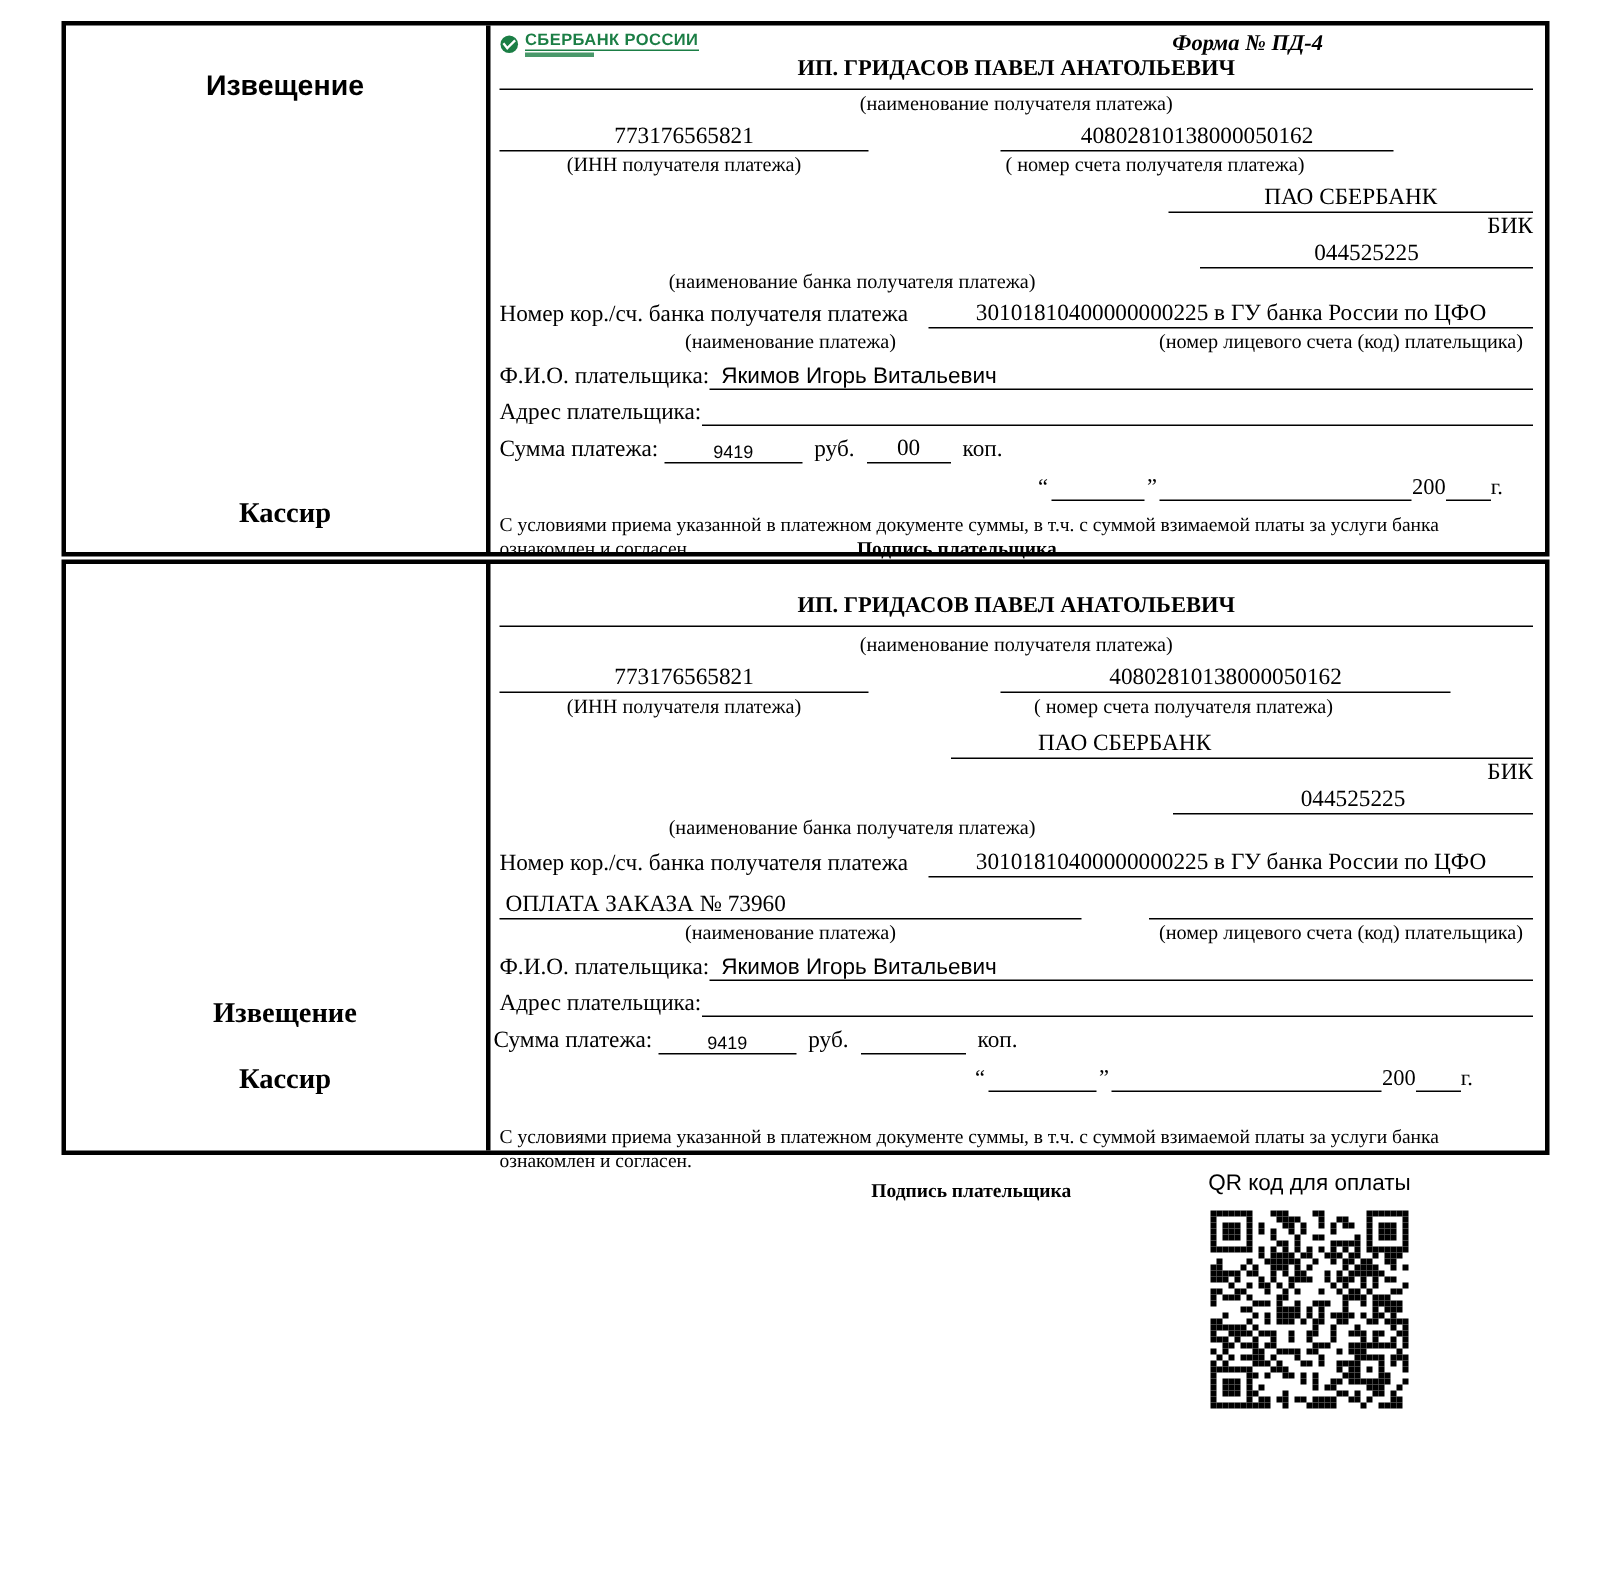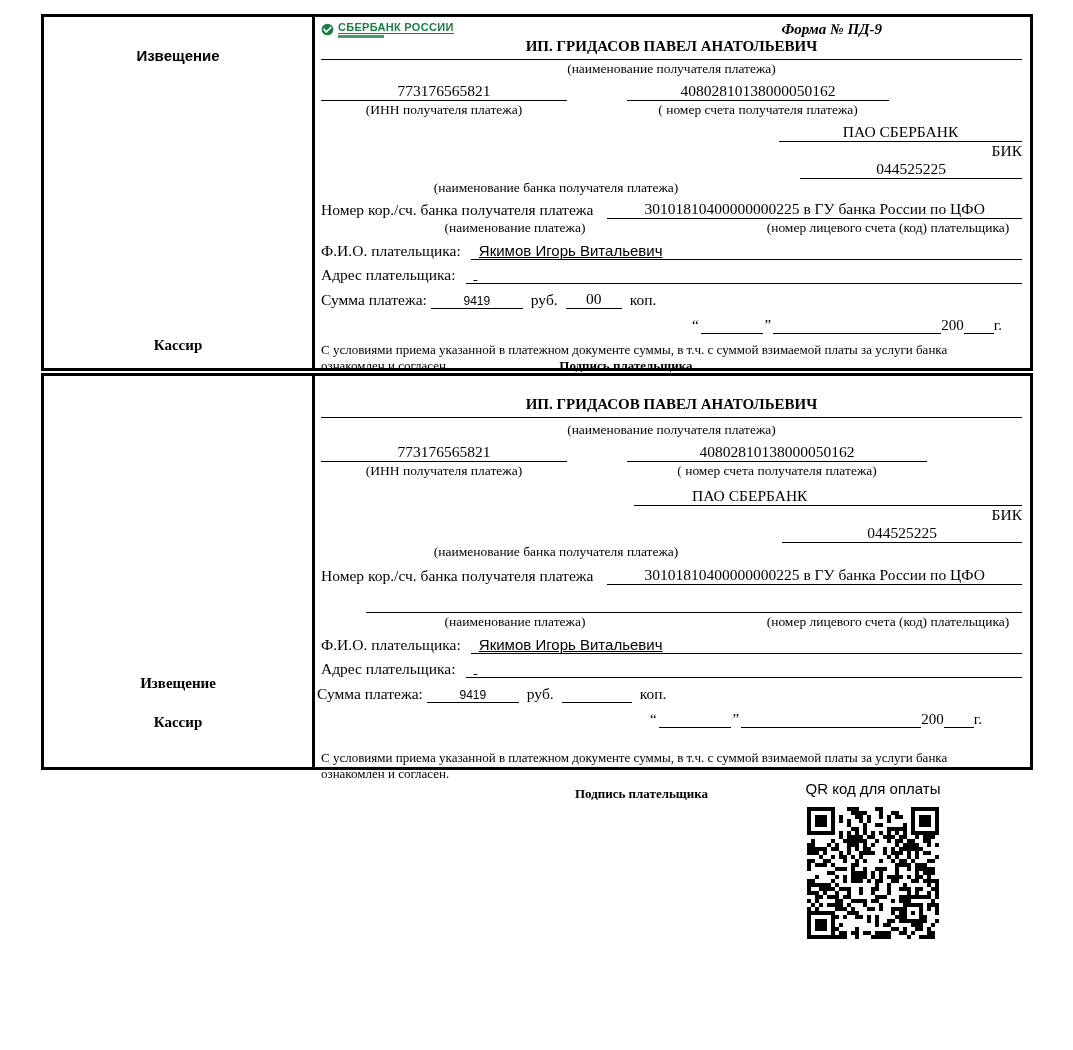--- a/index.html
+++ b/index.html
@@ -6,21 +6,21 @@
   html,body { width:1073px; height:1050px; background:#fff; position:relative;
               font-family:"Liberation Serif", serif; color:#000; }
   .sheet { position:absolute; inset:0; }
 
   .form-box { position:absolute; left:41px; width:992px; border:3px solid #000;
               display:flex; background:#fff; }
   #section1 { top:14px;  height:357px; }
   #section2 { top:373px; height:397px; }
 
   .stub { width:271px; border-right:3px solid #000; display:flex; flex-direction:column;
-          align-items:center; font-weight:bold; font-size:15px; }
+          align-items:center; font-weight:bold; font-size:19px;margin-left:12px; }
   .stub-top { margin-top:30px; font-family:"Liberation Sans", sans-serif; }
   .stub-bottom { margin-top:auto; margin-bottom:14px; }
   .stub-b2 { margin-bottom:22px; }
 
   .main { flex:1; padding:4px 8px 4px 6px; display:flex; flex-direction:column;
           font-size:15.5px; }
 
   .u { border-bottom:1.5px solid #000; }
   .cap { font-size:13.5px; }
   .sans { font-family:"Liberation Sans", sans-serif; }
@@ -29,21 +29,21 @@
   .logo { display:flex; align-items:center; gap:4px; color:#1b7e45; }
   .logo-text { font-family:"Liberation Sans", sans-serif; font-weight:bold; font-size:11px;
                border-bottom:1.5px solid #1b7e45; letter-spacing:.3px; }
   .logo-tag { width:46px; height:3px; background:#1b7e45; opacity:.8; margin-top:1px; }
   .forma { margin-left:auto; margin-right:140px; font-weight:bold; font-style:italic; font-size:15px; }
 
   .name-row { text-align:center; font-weight:bold; font-size:15px; border-bottom:1.5px solid #000;
               padding-bottom:4px; }
   .cap-center { text-align:center; margin-top:1px; }
 
-  .pair-row { display:flex; margin-top:5px; }
+  .pair-row { display:flex; margin-top:5px;gap:28px; }
   .blockA { width:246px; text-align:center; }
   .blockB { width:262px; margin-left:60px; text-align:center; }
   .cap-pair { display:flex; margin-top:1px; }
 
   .bank-row { display:flex; margin-top:5px; align-items:flex-end;flex-direction:column; }
   .bank-cap { width:470px; text-align:center; margin-top:1px; }
 
   .corr-row { display:flex; margin-top:4px; align-items:center; }
   .corr-label { white-space:nowrap; }
   .corr-val { flex:1; margin-left:14px; text-align:center; white-space:nowrap; }
@@ -52,21 +52,21 @@
   .purpose-val { width:388px; padding-left:4px; }
   .purpose-spacer { width:45px; }
   .purpose-empty { flex:1; height:20px; }
 
   .cap-row2 { display:flex; margin-top:1px; }
   .cap-purpose { width:388px; text-align:center; }
   .cap-code { flex:1; margin-left:45px; text-align:center; }
 
   .field-row { display:flex; margin-top:6px; align-items:flex-end; }
   .field-label { white-space:nowrap; }
-  .field-val { flex:1; margin-left:10px; padding-left:8px; font-size:15px;text-decoration:underline; }
+  .field-val { flex:1; padding-left:8px; font-size:15px; }
 
   .sum-row { display:flex; margin-top:6px; align-items:flex-end; }
   .sum-val { width:92px; text-align:center; font-size:12px; margin-left:4px; }
   .kop-val { width:56px; text-align:center; margin-left:8px; }
   .sum-unit { margin-left:8px; }
 
   .date-row { display:flex; justify-content:flex-end; margin-top:8px; align-items:flex-end;
               margin-right:20px; font-size:15px; }
   .dq { margin:0 2px; }
   .du1 { width:62px; } .du2 { width:168px; } .du3 { width:30px; }
@@ -102,21 +102,21 @@
         <div class="logo">
           <svg class="sber-icon" viewBox="0 0 20 20">
             <circle cx="10" cy="10" r="9" fill="#1b7e45"></circle>
             <path d="M4 9 l4 5 l8 -8" stroke="#fff" stroke-width="2.4" fill="none"></path>
           </svg>
           <div>
             <div class="logo-text">СБЕРБАНК РОССИИ</div>
             <div class="logo-tag"></div>
           </div>
         </div>
-        <div class="forma">Форма № ПД-9</div>
+        <div class="forma">Форма № ПД-4</div>
       </div>
       <div class="name-row">ИП. ГРИДАСОВ ПАВЕЛ АНАТОЛЬЕВИЧ</div>
       <div class="cap cap-center">(наименование получателя платежа)</div>
       <div class="pair-row">
         <div class="blockA u">773176565821</div>
         <div class="blockB u">40802810138000050162</div>
       </div>
       <div class="cap-pair">
         <div class="blockA cap">(ИНН получателя платежа)</div>
         <div class="blockB cap">( номер счета получателя платежа)</div>
@@ -189,20 +189,21 @@
         <div class="u" style="width:388px; text-align:left; padding-left:58px;">ПАО СБЕРБАНК</div>
         <div style="margin-left:38px;">БИК</div>
         <div class="u" style="width:240px; margin-left:18px; text-align:center;">044525225</div>
       </div>
       <div class="cap bank-cap">(наименование банка получателя платежа)</div>
       <div class="corr-row" style="margin-top:6px;">
         <div class="corr-label">Номер кор./сч. банка получателя платежа</div>
         <div class="corr-val u">30101810400000000225 в ГУ банка России по ЦФО</div>
       </div>
       <div class="purpose-row" style="margin-top:8px;">
+        <div class="purpose-val u">ОПЛАТА ЗАКАЗА № 73960</div>
         <div class="purpose-spacer"></div>
         <div class="purpose-empty u"></div>
       </div>
       <div class="cap-row2">
         <div class="cap cap-purpose">(наименование платежа)</div>
         <div class="cap cap-code">(номер лицевого счета (код) плательщика)</div>
       </div>
       <div class="field-row">
         <div class="field-label">Ф.И.О. плательщика:</div>
         <div class="field-val u sans">Якимов Игорь Витальевич</div>

